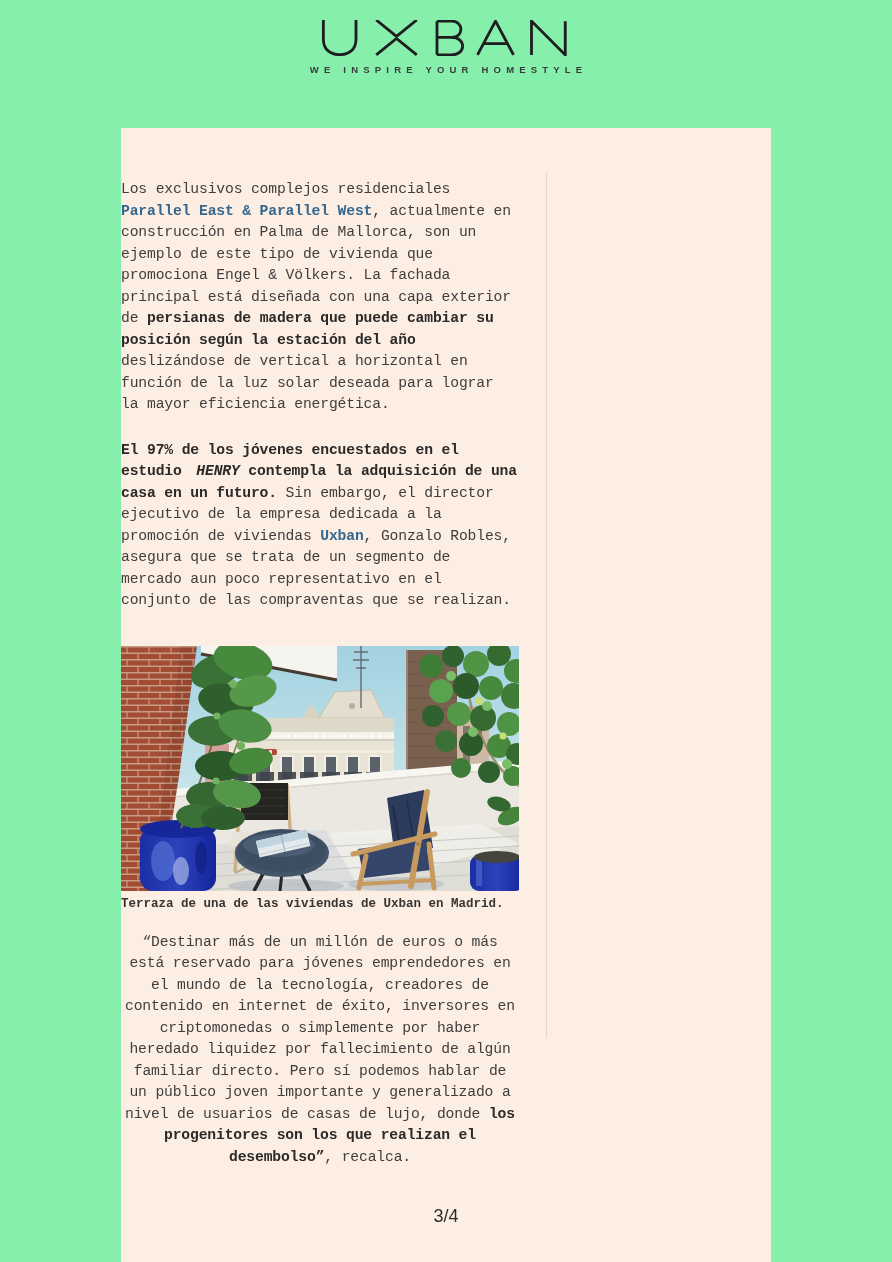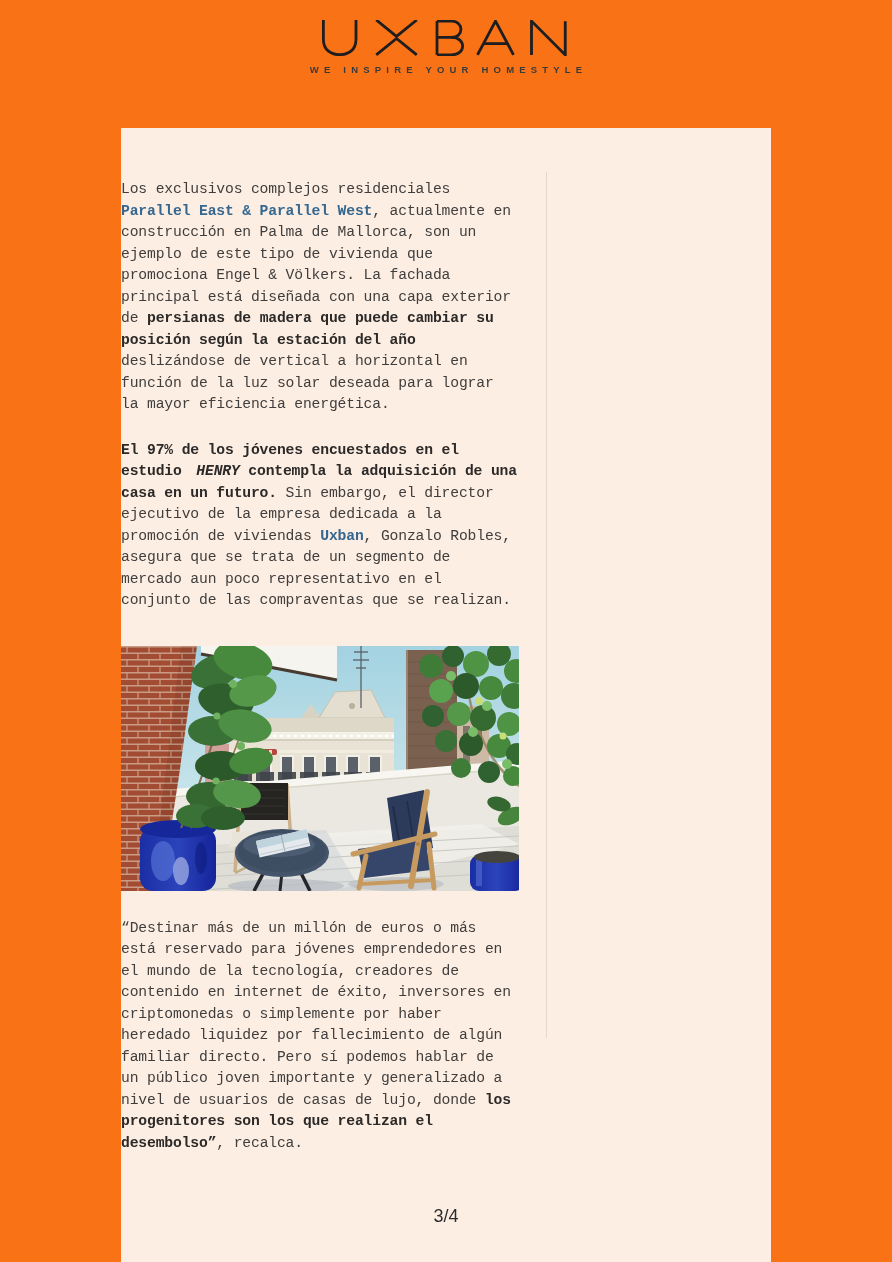--- a/index.html
+++ b/index.html
@@ -1,21 +1,21 @@
 <!DOCTYPE html>
 <html><head>
 <meta charset="utf-8">
 <style>
   * { margin:0; padding:0; box-sizing:border-box; }
   html,body { background:#ffffff; }
   body {
     width:892px; height:1262px; position:relative; overflow:hidden;
     font-family:"DejaVu Serif", serif;
   }
-  .page { position:absolute; inset:0; background:#f97316; }
+  .page { position:absolute; inset:0; background:#86efac; }
 
   
   .masthead {
     position:absolute; top:20px; left:0; width:100%;
     display:flex; flex-direction:column; align-items:center;
   }
   .wordmark svg { display:block; }
   .tagline {
     margin-top:8px;
     font-family:"Liberation Sans", sans-serif;
@@ -48,21 +48,21 @@
   .para strong { color:#2c2a29; }
   .para .ital { font-style:italic;padding-left:6px; }
   .link { color:#35678f; text-decoration:none; font-weight:600; cursor:pointer; }
   .p2 { margin-top:24px; }
   .photo-block { margin-top:34px; }
   .photo-block svg.photo { display:block; width:398px; height:245px; }
   .photo-caption {
     margin-top:5px; font-size:12.5px; line-height:16px;
     font-weight:700; color:#383431; letter-spacing:0;
   }
-  .p3 { margin-top:27px; }
+  .p3 { margin-top:20px;text-align:center; }
 
   
   .pagination {
     position:absolute; top:1206px; left:0; width:100%;
     text-align:center;
     font-family:"Liberation Sans", sans-serif;
     font-size:18px; color:#2d2d2f;
   }
 </style>
 </head>
@@ -319,20 +319,21 @@
             <circle cx="368" cy="126" r="11" fill="#2f6230"></circle>
               <circle cx="392" cy="130" r="10" fill="#478a3e"></circle>
             <circle cx="330" cy="30" r="5" fill="#79bd68"></circle>
               <circle cx="366" cy="60" r="5" fill="#79bd68"></circle>
             <circle cx="352" cy="86" r="5" fill="#79bd68"></circle>
               <circle cx="386" cy="118" r="5" fill="#79bd68"></circle>
             <circle cx="358" cy="55" r="4" fill="#c8dd74"></circle>
               <circle cx="382" cy="90" r="3.5" fill="#c8dd74"></circle>
           </g>
         </svg>
+        <figcaption class="photo-caption">Terraza de una de las viviendas de Uxban en Madrid.</figcaption>
       </figure>
 
       <p class="para p3"><span>“Destinar más de un millón de euros o más está reservado para jóvenes emprendedores en el mundo de la tecnología, creadores de contenido en internet de éxito, inversores en criptomonedas o simplemente por haber heredado liquidez por fallecimiento de algún familiar directo. Pero sí podemos hablar de un público joven importante y generalizado a nivel de usuarios de casas de lujo, donde </span><strong>los progenitores son los que realizan el desembolso”</strong><span>, recalca.</span></p>
 
     </div>
   </section>
 
   <footer class="pagination">3/4</footer>
 
 </div>

